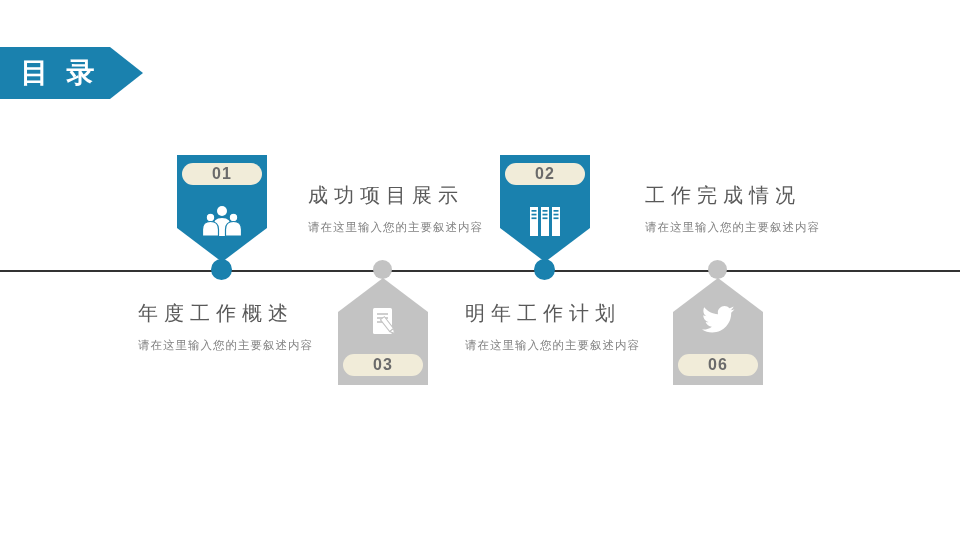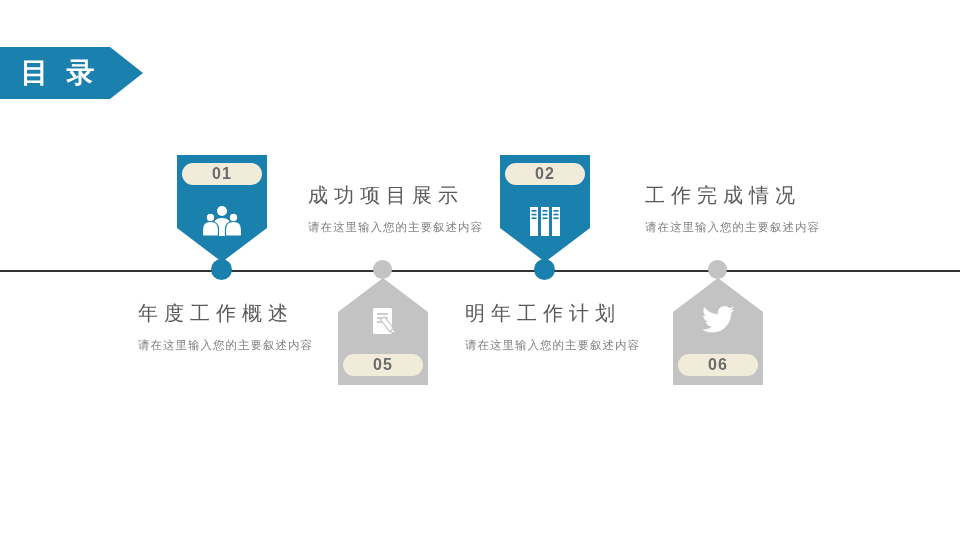--- a/index.html
+++ b/index.html
@@ -94,21 +94,21 @@
         <line x1="39" y1="36" x2="50" y2="36"></line>
         <line x1="39" y1="40" x2="50" y2="40"></line>
         <line x1="39" y1="44" x2="50" y2="44"></line>
       </g>
       <g transform="rotate(-38 51 49)">
         <rect x="48.7" y="38" width="5" height="15" fill="#ffffff" stroke="#c3c3c3" stroke-width="1"></rect>
         <polygon points="48.7,53 53.7,53 51.2,57.5" fill="#ffffff" stroke="#c3c3c3" stroke-width="1"></polygon>
       </g>
     </g>
   </svg>
-  <div class="pill" style="left:343px; top:354px;">05</div>
+  <div class="pill" style="left:343px; top:354px;">03</div>
   <div class="dot dot-gray" style="left:373px; top:260px;"></div>
   <div class="tb" style="left:308px; top:184px;">
     <div class="tb-title">成功项目展示</div>
     <div class="tb-desc">请在这里输入您的主要叙述内容</div>
   </div>
 
   <svg class="pent" style="left:673px; top:278px;" width="90" height="107" viewBox="0 0 90 107">
     <polygon points="45,0 90,34 90,107 0,107 0,34" fill="#c3c3c3"></polygon>
     <g fill="#ffffff" transform="translate(29,25) scale(0.0635)">
       <path d="M459.37 151.716c.325 4.548.325 9.097.325 13.645 0 138.72-105.583 298.558-298.558 298.558-59.452 0-114.68-17.219-161.137-47.106 8.447.974 16.568 1.299 25.34 1.299 49.055 0 94.213-16.568 130.274-44.832-46.132-.975-84.792-31.188-98.112-72.772 6.498.974 12.995 1.624 19.818 1.624 9.421 0 18.843-1.3 27.614-3.573-48.081-9.747-84.143-51.98-84.143-102.985v-1.299c13.969 7.797 30.214 12.67 47.431 13.319-28.264-18.843-46.781-51.005-46.781-87.391 0-19.492 5.197-37.36 14.294-52.954 51.655 63.675 129.3 105.258 216.365 109.807-1.624-7.797-2.599-15.918-2.599-24.04 0-57.828 46.782-104.934 104.934-104.934 30.213 0 57.502 12.67 76.67 33.137 23.715-4.548 46.456-13.32 66.599-25.34-7.798 24.366-24.366 44.833-46.132 57.827 21.117-2.273 41.584-8.122 60.426-16.243-14.292 20.791-32.161 39.308-52.628 54.253z"></path>

